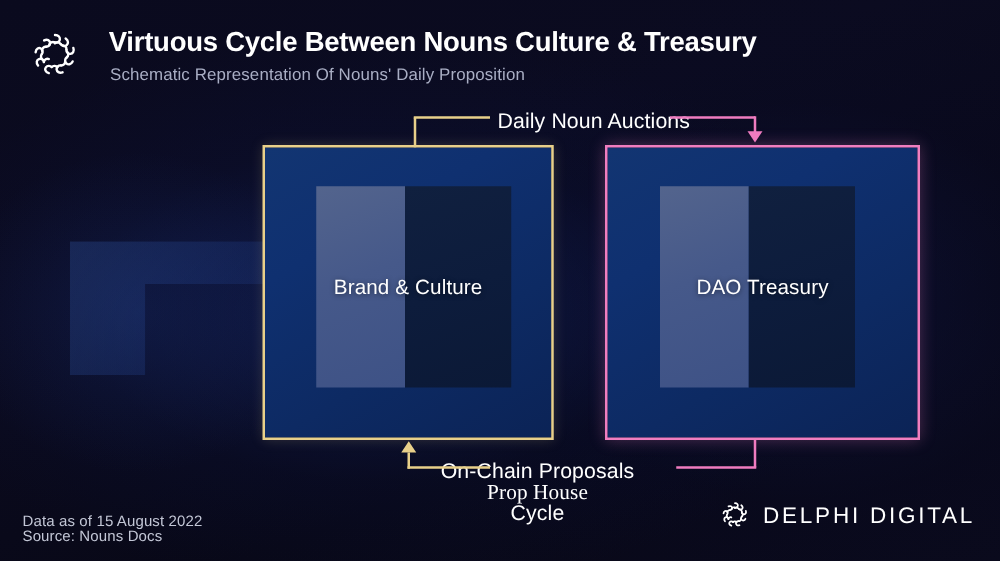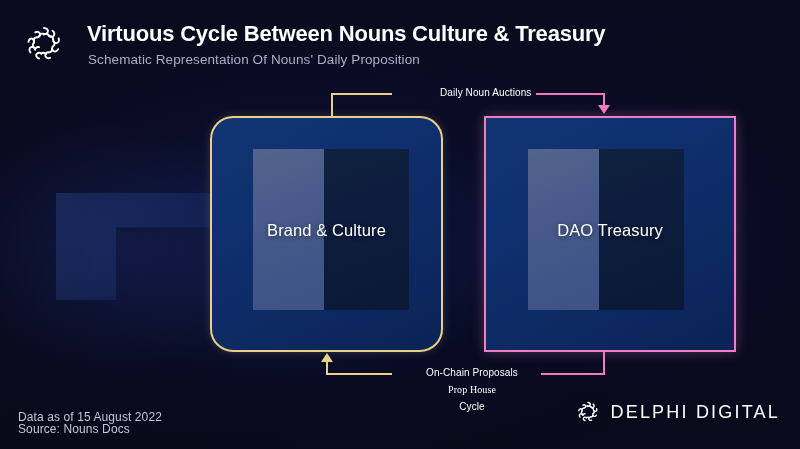--- a/index.html
+++ b/index.html
@@ -96,24 +96,23 @@
   }
   .arrow.up-gold {
     border-left: 6px solid transparent;
     border-right: 6px solid transparent;
     border-bottom: 9px solid #e8d08a;
   }
 
   .conn-label {
     position: absolute;
     color: #ffffff;
-    font-size: 10px;
+    font-size: 17px;
     white-space: nowrap;
     letter-spacing: 0.1px;
-    margin-left: 42px;
   }
   .conn-label.center { text-align: center; }
 
   
   .footnote {
     position: absolute;
     left: 18px;
     font-size: 12px;
     color: #c3c7d6;
     letter-spacing: 0.1px;
@@ -166,21 +165,21 @@
   <div class="line gold" style="left:331px; top:94px; width:2px; height:24px;"></div>
 
   <div class="line gold" style="left:331px; top:93px; width:61px; height:2px;"></div>
   <div class="conn-label" style="left:398px; top:87px;">Daily Noun Auctions</div>
 
   <div class="line pink" style="left:536px; top:93px; width:68px; height:2px;"></div>
 
   <div class="line pink" style="left:603px; top:93px; width:2px; height:14px;"></div>
   <div class="arrow down-pink" style="left:598px; top:105px;"></div>
 
-  <div class="node-box gold" style="left:210px; top:116px; width:233px; height:236px;border-radius:23px;">
+  <div class="node-box gold" style="left:210px; top:116px; width:233px; height:236px;">
     <div class="inner-split" style="left:41px; top:31px; width:156px; height:161px;">
       <div class="half-light" style="width:71px;height:100%;"></div>
       <div class="half-dark" style="width:85px;height:100%;"></div>
     </div>
     <div class="node-label" style="top:103px;">Brand &amp; Culture</div>
   </div>
 
   <div class="node-box pink" style="left:484px; top:116px; width:252px; height:236px;">
     <div class="inner-split" style="left:42px; top:31px; width:156px; height:161px;">
       <div class="half-light" style="width:71px;height:100%;"></div>

